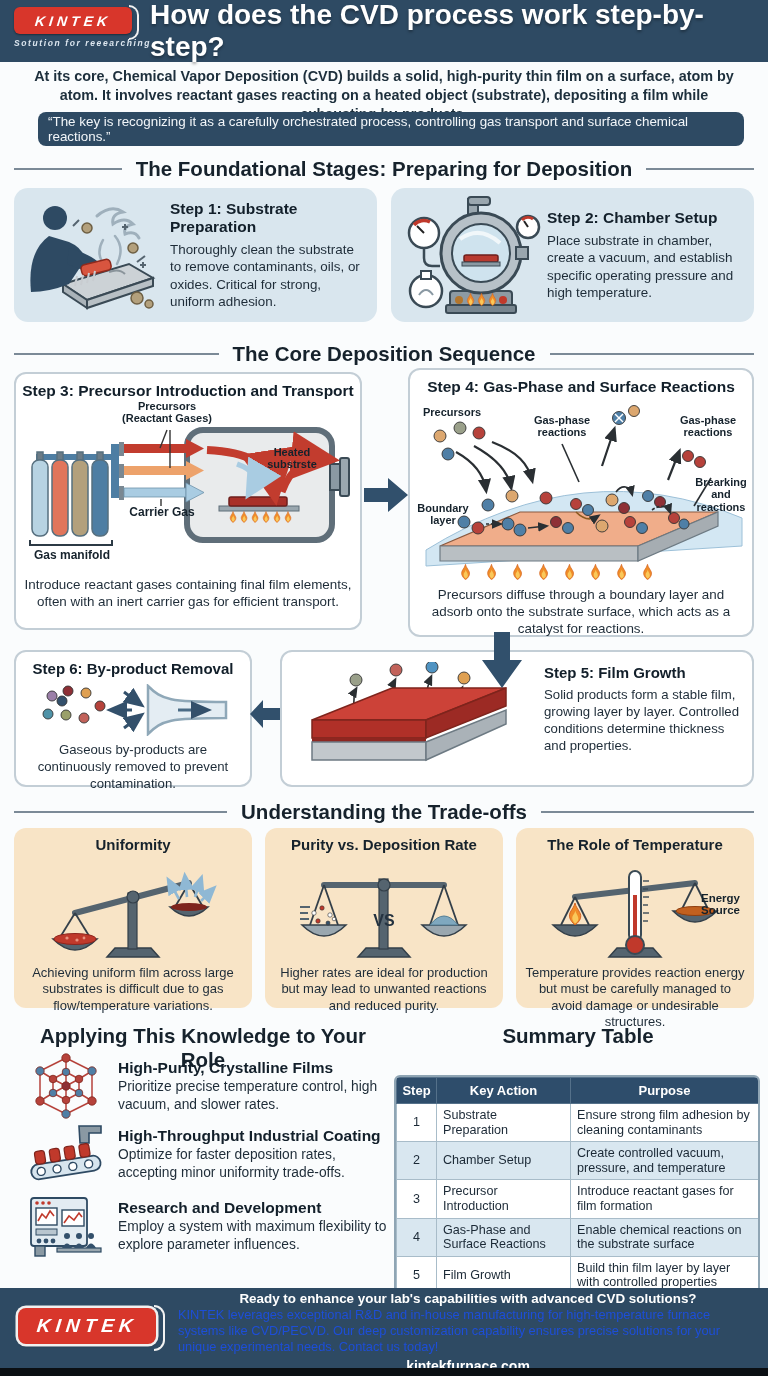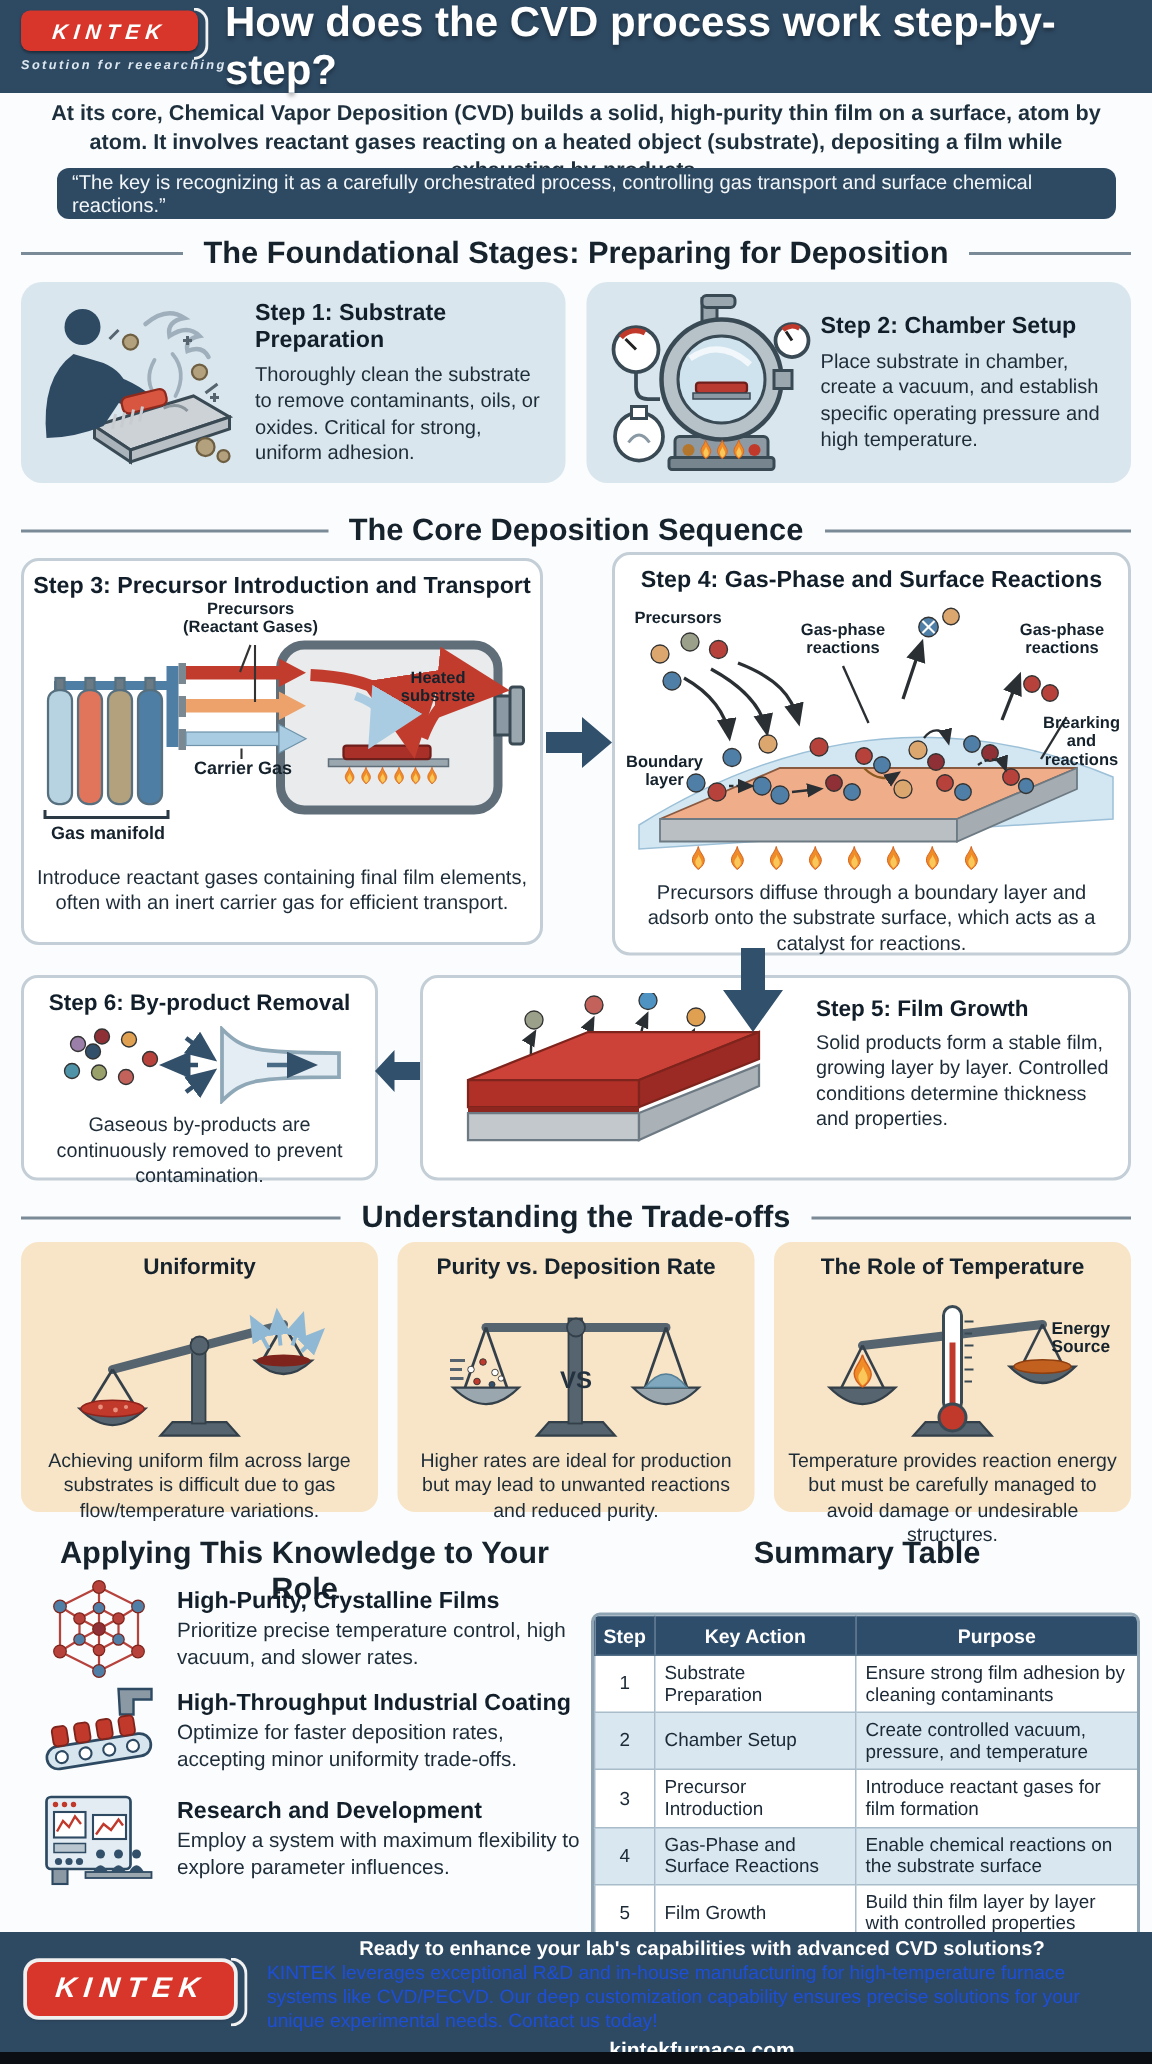--- a/index.html
+++ b/index.html
@@ -41,21 +41,21 @@
   .diag{position:absolute;}
   .dlab{position:absolute;font-weight:700;font-size:11px;line-height:1.12;color:#15222c;
         white-space:pre-line;text-align:center;}
   
   .trow{left:14px;top:828px;width:740px;height:180px;display:flex;gap:13px;}
   .tcard{flex:1;background:#f8e4c6;border-radius:12px;display:flex;flex-direction:column;align-items:center;
          box-sizing:border-box;padding:8px 8px 6px 8px;position:relative;}
   .tcard h3{margin:0;font-size:15px;color:#16222c;}
   .tcard .body{font-size:13px;line-height:1.26;text-align:center;color:#1e2c38;margin-top:auto;}
   .vs{position:absolute;left:0;right:0;top:84px;text-align:center;font-size:16px;font-weight:700;color:#243240;}
-  .energy{position:absolute;right:14px;top:52px;font-size:11.5px;font-weight:700;white-space:pre-line;text-align:center;color:#15222c;padding-left:37px;}
+  .energy{position:absolute;right:14px;top:64px;font-size:11.5px;font-weight:700;white-space:pre-line;text-align:center;color:#15222c;padding-left:37px;}
   
   .apply-title{left:16px;top:1024px;width:374px;text-align:center;font-size:20.5px;font-weight:700;color:#16222c;}
   .aitem{left:22px;width:374px;display:flex;gap:8px;align-items:center;}
   .aitem .ic{width:88px;flex:0 0 88px;display:flex;justify-content:center;}
   .aitem h4{margin:0;font-size:15.5px;color:#121f2a;}
   .aitem p{margin:1px 0 0 0;font-size:13.8px;line-height:1.24;color:#1e2c38;}
   
   .sum-title{left:398px;top:1024px;width:360px;text-align:center;font-size:20.5px;font-weight:700;color:#16222c;}
   .tablewrap{left:394px;top:1075px;width:362px;border:2px solid #8fa5b4;border-radius:6px;overflow:hidden;background:#fff;}
   table{border-collapse:collapse;width:100%;table-layout:fixed;}
@@ -337,21 +337,21 @@
 reactions</div>
       <div class="dlab" style="left:276px;top:76px;width:58px;">Brearking
 and
 reactions</div>
       <div class="dlab" style="left:0px;top:102px;width:54px;">Boundary
 layer</div>
     </div>
     <div class="cardbody" style="top:216px;">Precursors diffuse through a boundary layer and adsorb onto the substrate surface, which acts as a catalyst for reactions.</div>
   </div>
 
-  <div class="abs scard" style="left:14px;top:650px;width:238px;height:137px;border-radius:11px;">
+  <div class="abs scard" style="left:14px;top:650px;width:238px;height:137px;">
     <h3 style="font-size:15px">Step 6: By-product Removal</h3>
     <div class="diag" style="left:24px;top:32px;width:190px;height:52px;">
       <svg width="190" height="52" viewBox="0 0 190 52">
         <path d="M108,2 C122,16 130,18 186,18 L186,34 C130,34 122,36 108,50 Z" fill="#e4edf3" stroke="#8fa8b8" stroke-width="2.5"></path>
         <g stroke="#333" stroke-width="0.9">
           <circle cx="12" cy="12" r="5" fill="#9b7fa8"></circle>
             <circle cx="28" cy="7" r="5" fill="#8e3036"></circle>
             <circle cx="22" cy="17" r="5" fill="#33506b"></circle>
           <circle cx="46" cy="9" r="5" fill="#dfa052"></circle>
             <circle cx="8" cy="30" r="5" fill="#4f93a8"></circle>

